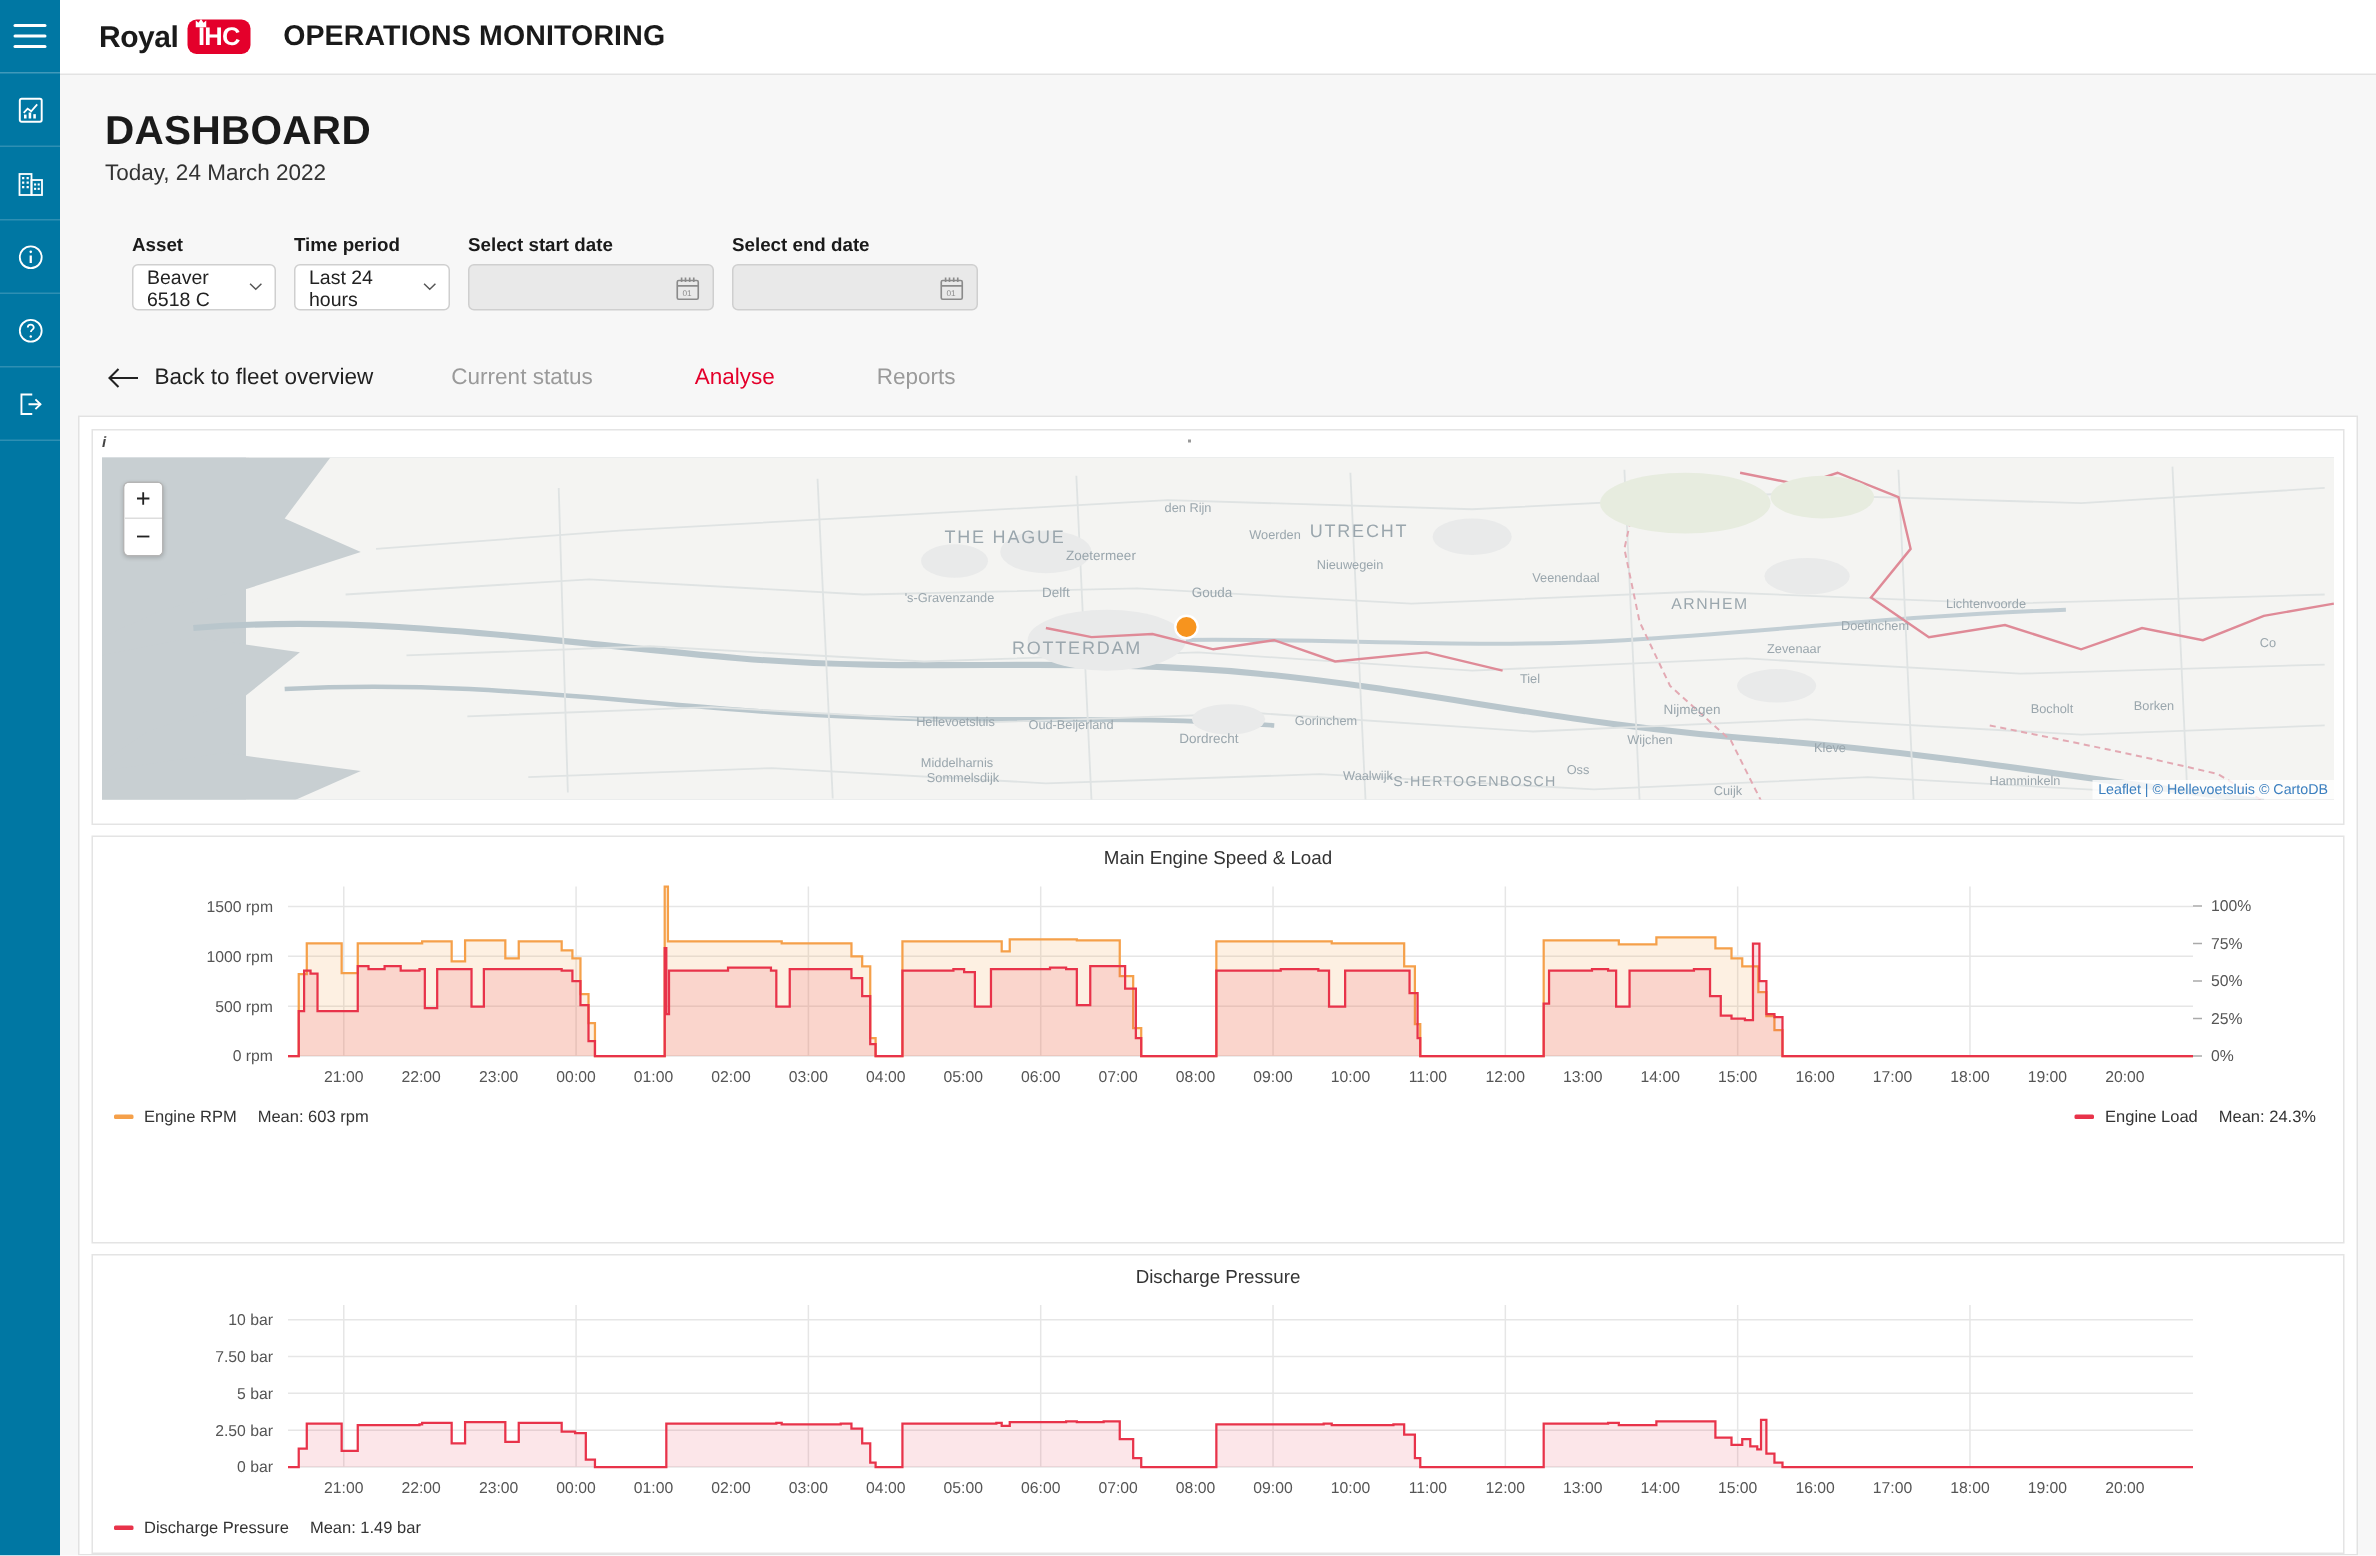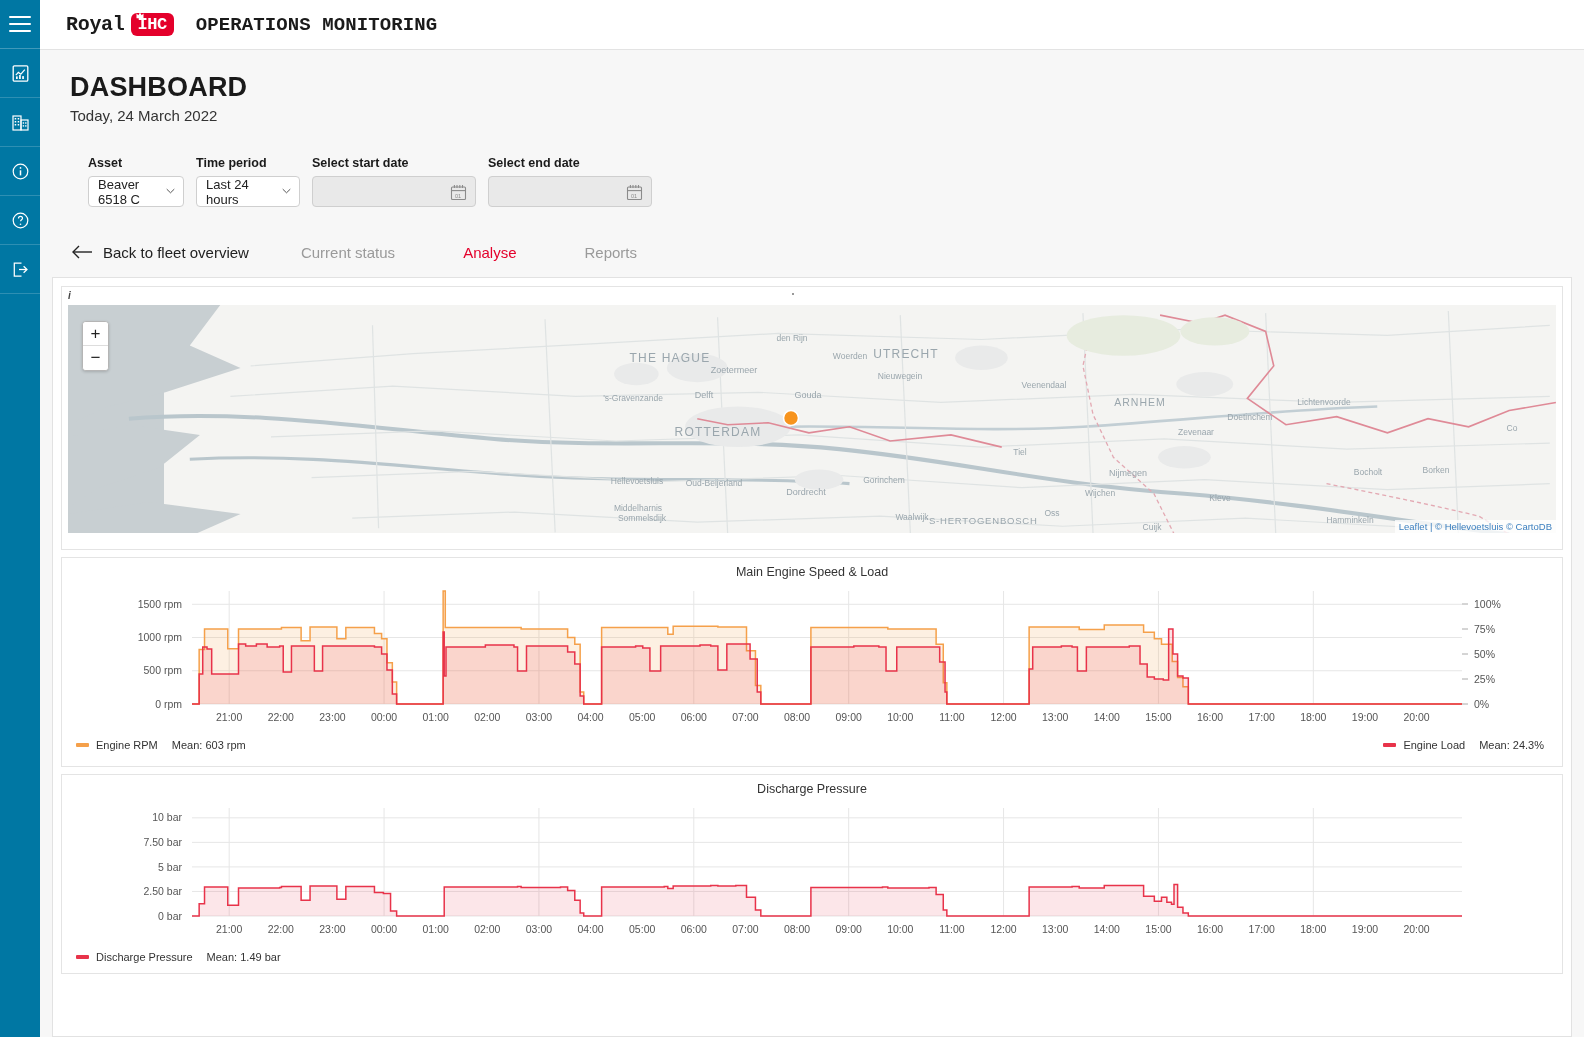--- a/index.html
+++ b/index.html
@@ -30,21 +30,20 @@
   .hamb i:nth-child(2){ top: 6.8px; }
   .hamb i:nth-child(3){ top: 13.6px; }
 
   
   .right { flex: 1 1 auto; display: flex; flex-direction: column; min-width: 0; }
 
   .topbar {
     height: 50px; flex: 0 0 50px; background: #ffffff;
     display: flex; align-items: center; padding-left: 26px;
     border-bottom: 1px solid #e3e3e3;
-    font-family: Liberation Mono, monospace;
   }
   .logo { display: flex; align-items: center; gap: 0px; }
   .logo-royal {
     font-size: 20px; font-weight: 700; color: #1a1a1a; letter-spacing: -0.3px;
     line-height: 1;
   }
   .logo-ihc {
     margin-left: 6px;
     background: #e4002b; color: #fff; border-radius: 6px;
     padding: 3px 7px 3px 7px; font-size: 17px; font-weight: 700;
@@ -137,21 +136,21 @@
     font-size: 17px; color: #222; cursor: pointer; background: #fff;
   }
   .zoomctl div:first-child { border-bottom: 1px solid #ddd; }
   .attrib {
     position: absolute; right: 0px; bottom: 0px; font-size: 9.5px;
     background: rgba(255,255,255,0.78); padding: 1px 4px; color: #3b7fbf;
   }
   .attrib span { color: #3b7fbf; }
 
   
-  .chart-card { height: 210px; }
+  .chart-card { height: 272px; }
   .chart-card.second { height: 200px; }
   .chart-title {
     text-align: center; font-size: 12.5px; color: #333; padding-top: 7px;
   }
   .plot { position: relative; margin: 4px 0 0 0; }
   .plot svg { display: block; }
   .legend-row {
     display: flex; justify-content: space-between; align-items: center;
     padding: 0 18px 0 14px; margin-top: 1px;
   }

